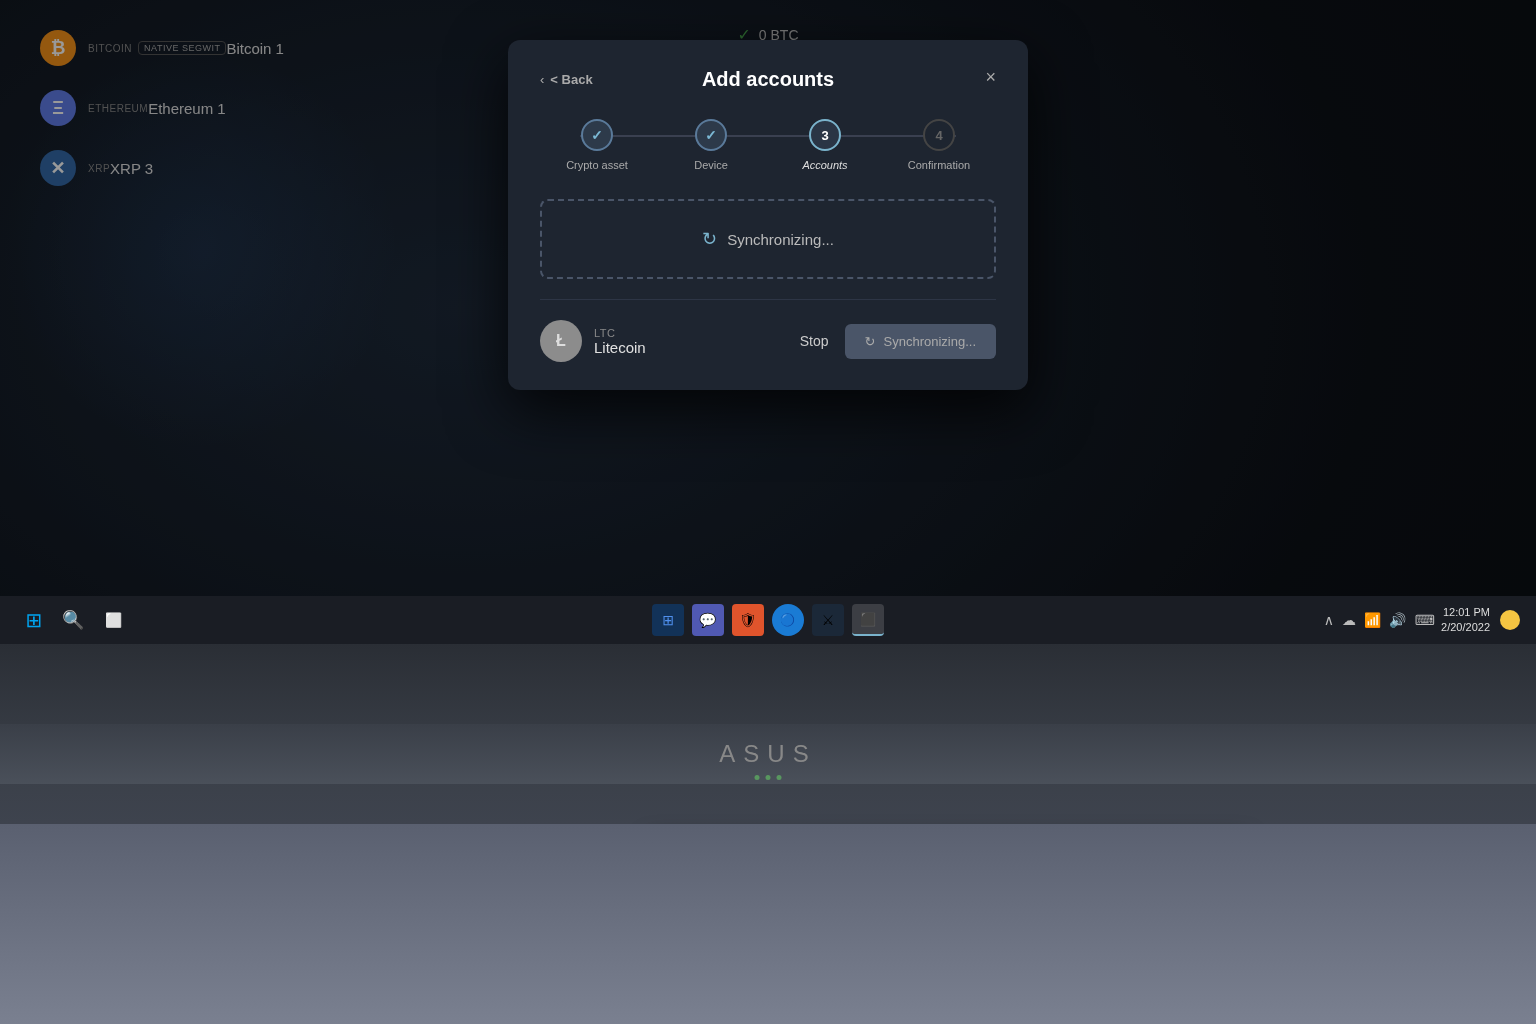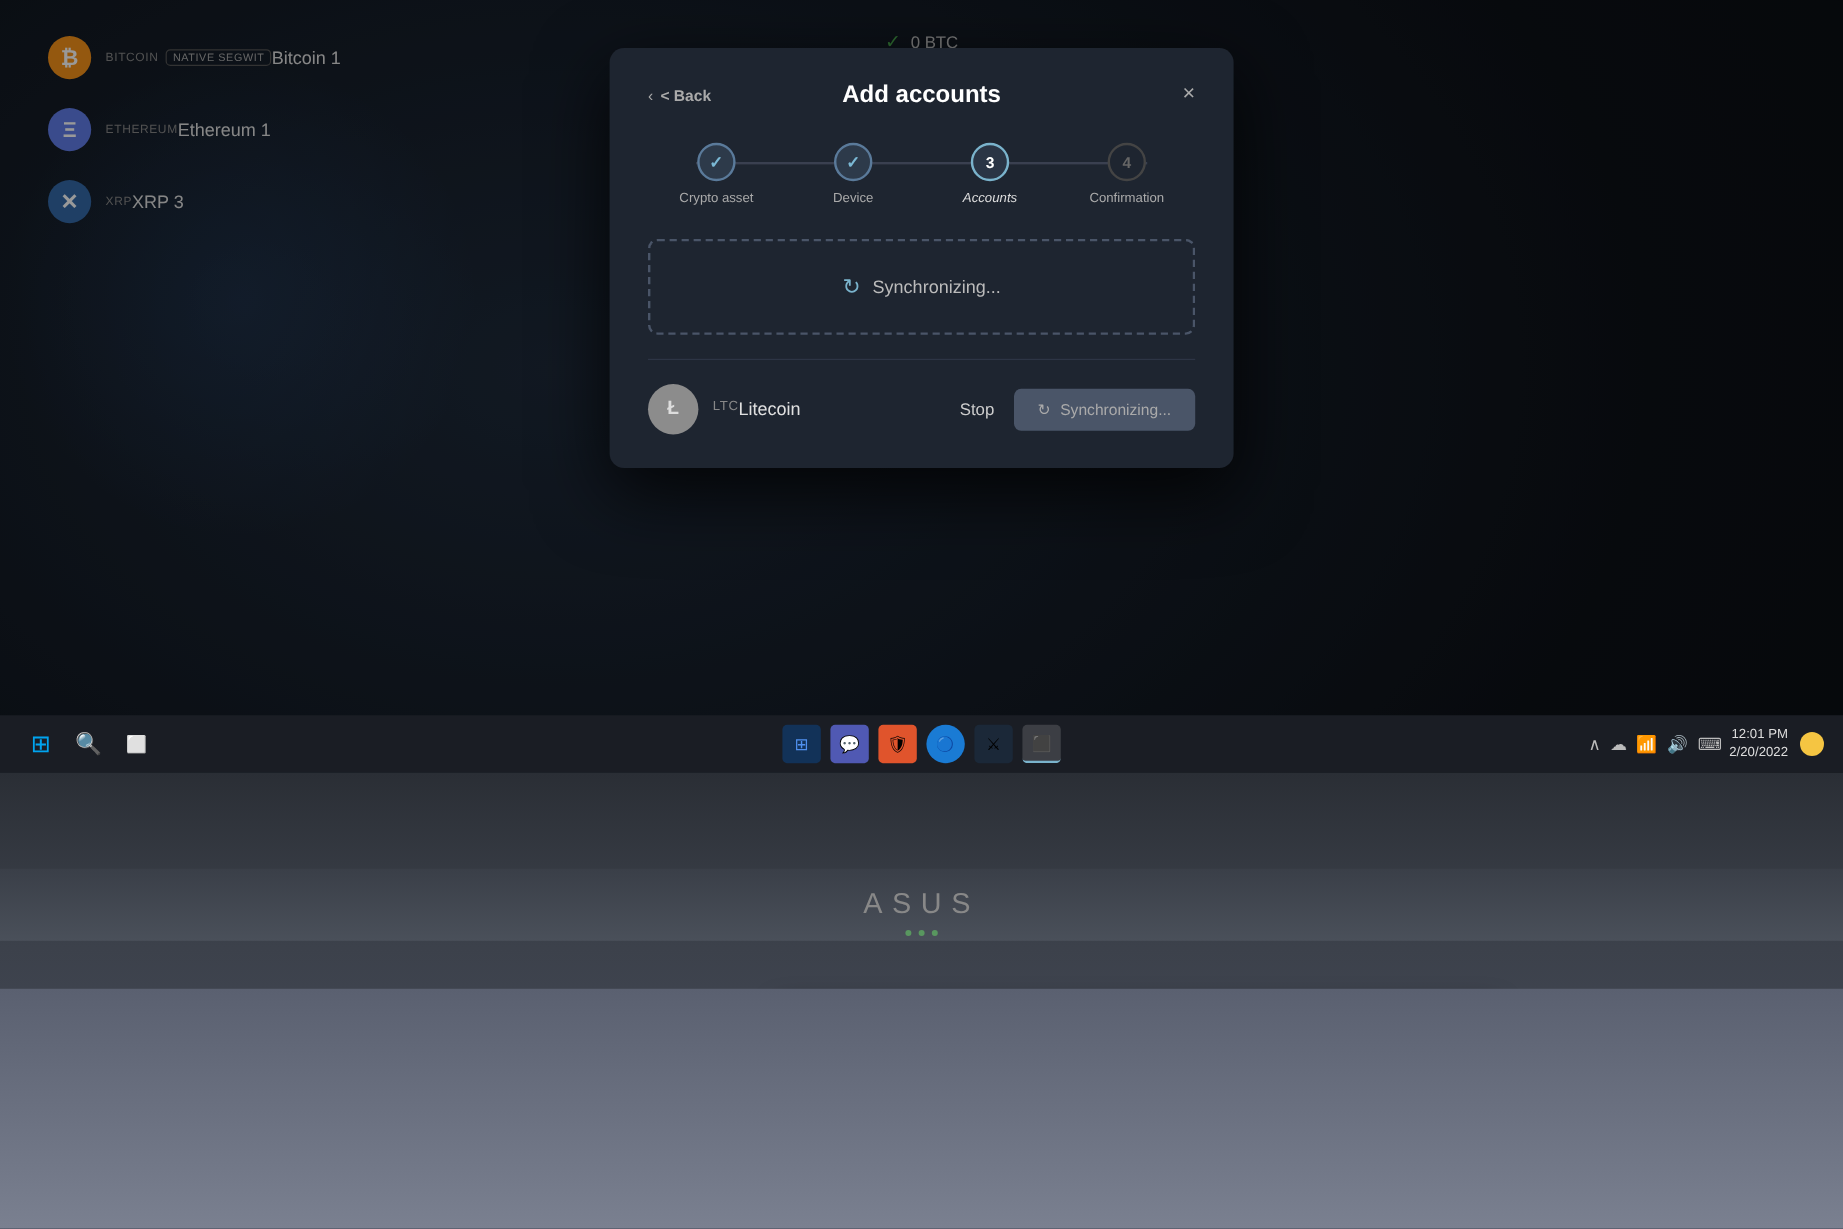--- a/index.html
+++ b/index.html
@@ -324,21 +324,21 @@
       display: flex;
       align-items: center;
       justify-content: center;
       color: #ddd;
       font-size: 16px;
       font-weight: 700;
     }
 
     .currency-details {
       display: flex;
-      flex-direction: row;
+      flex-direction: column;
     }
 
     .currency-code {
       font-size: 11px;
       color: #888;
       text-transform: uppercase;
       letter-spacing: 0.5px;
     }
 
     .currency-name {

